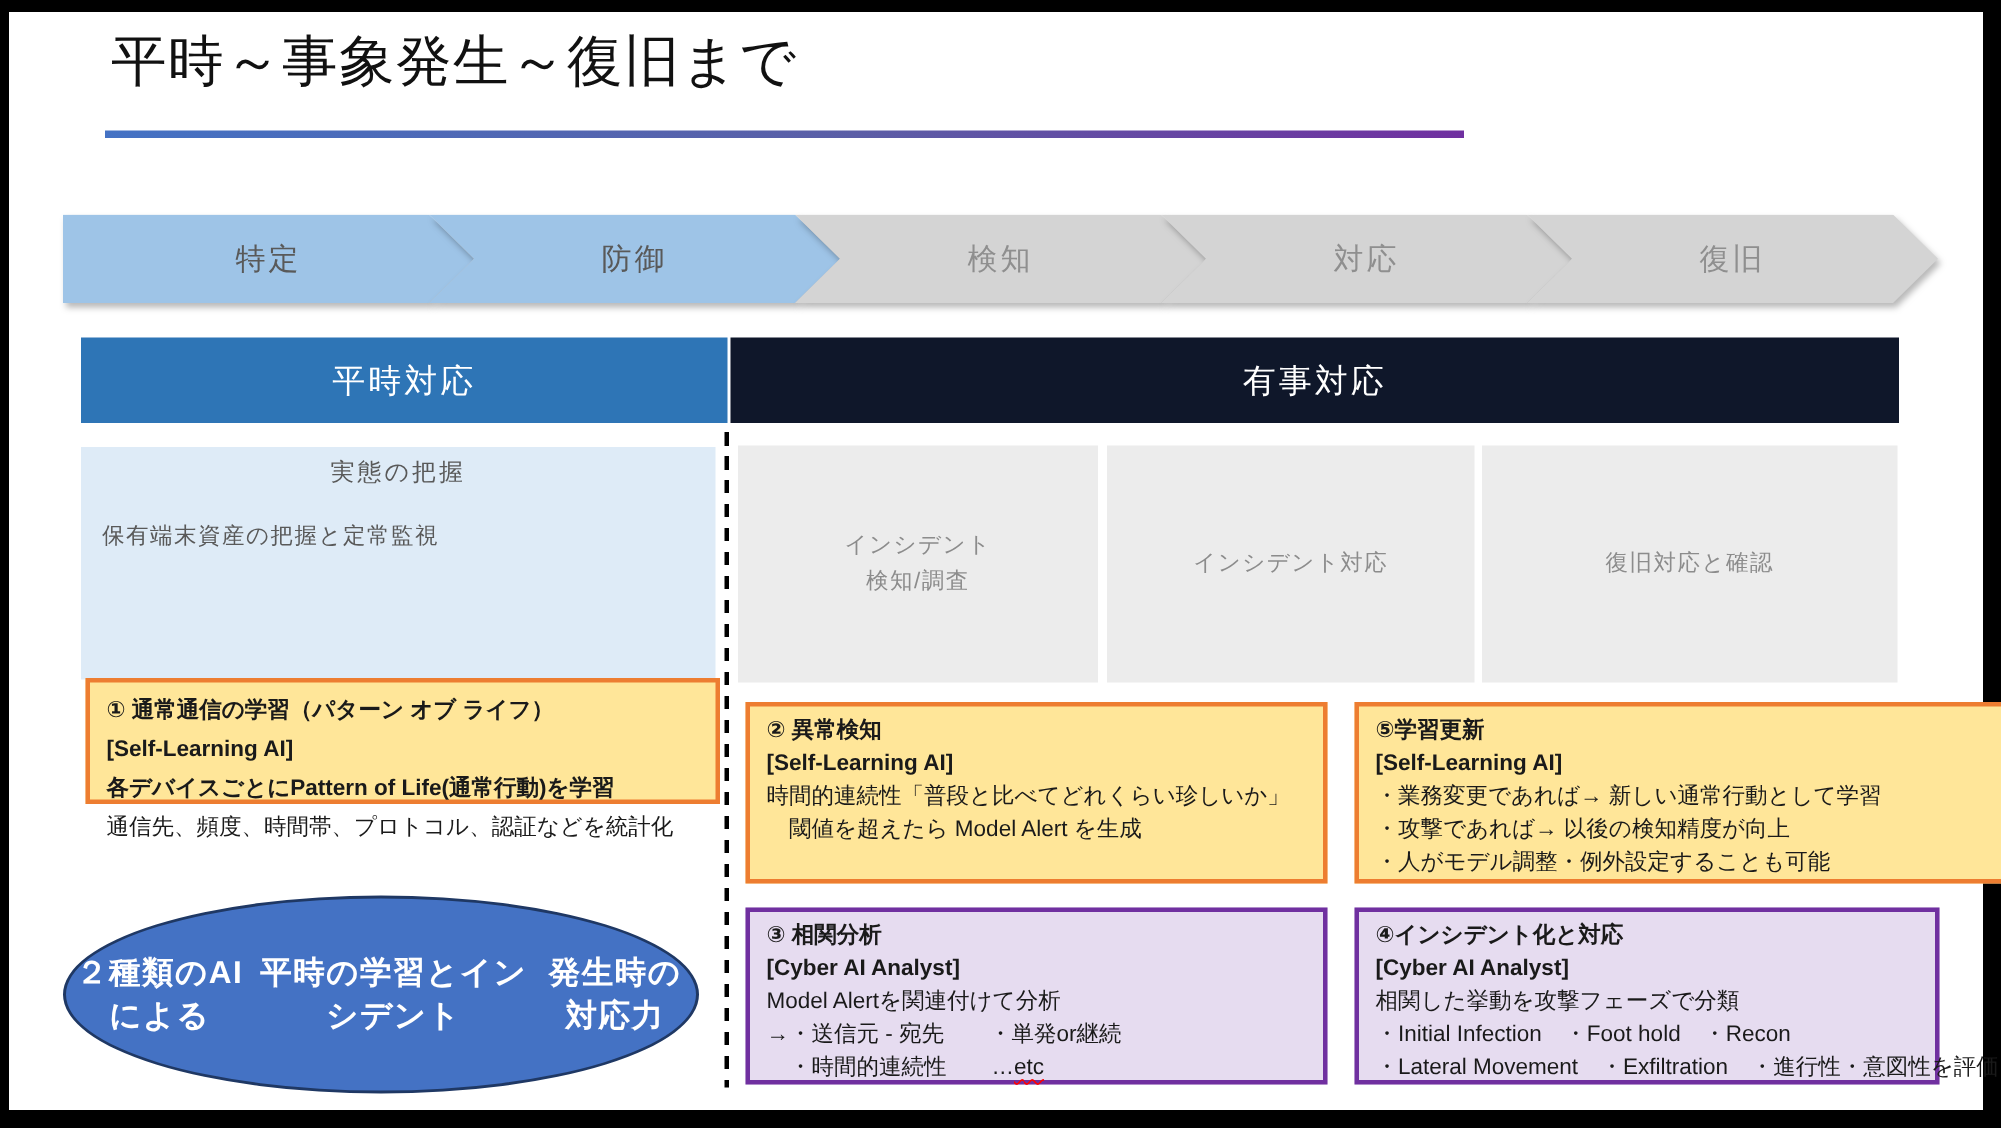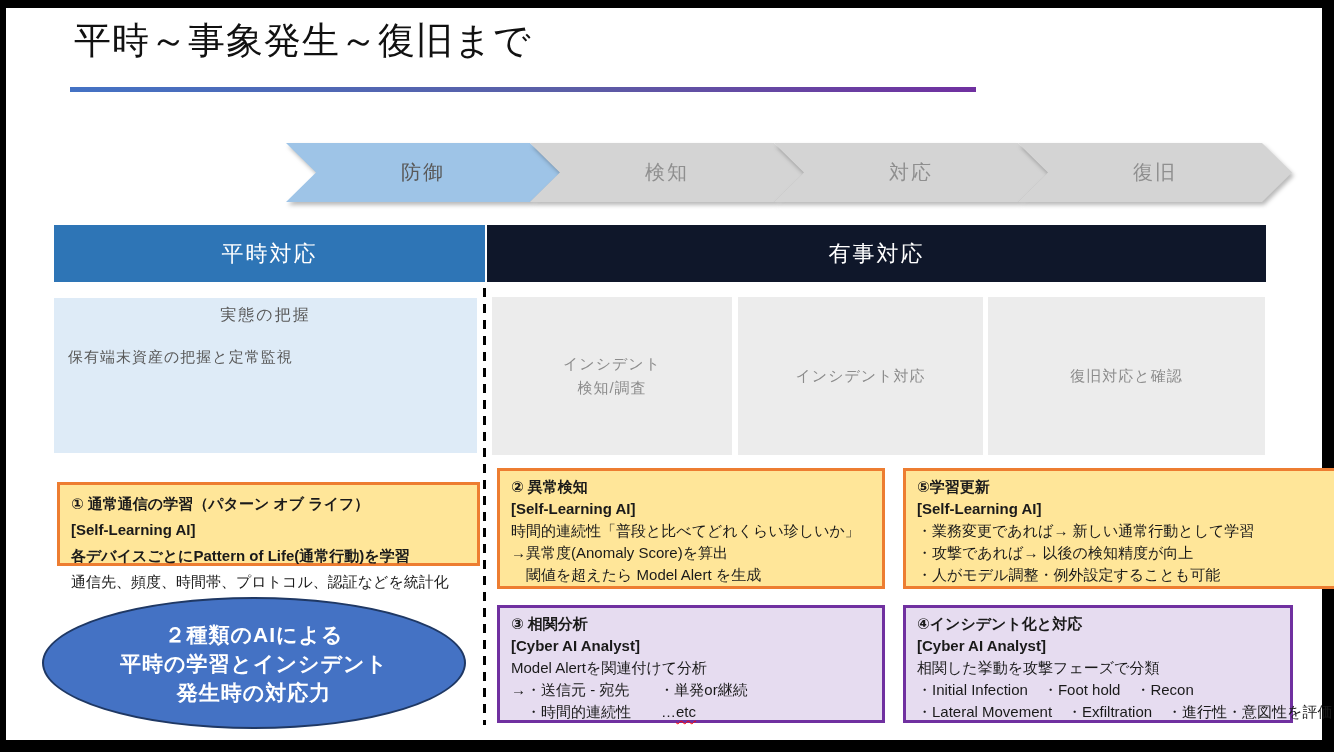--- a/index.html
+++ b/index.html
@@ -74,51 +74,54 @@
 
   
   .ibox{
     box-sizing:border-box;font-size:15px;color:#1a1a1a;
     padding:5px 11px;line-height:22px;
   }
   .ibox .ln{white-space:nowrap;}
   .ibox .b{font-weight:bold;}
   .orange{background:#FFE699;border:3px solid #ED7D31;}
   .purple{background:#E6DCF0;border:3px solid #7030A0;}
-  .box1{left:51px;top:474px;width:423px;height:84px;line-height:26px;padding-top:6px;}
+  .box1{left:51px;top:444px;width:423px;height:84px;line-height:26px;padding-top:6px;}
   .box2{left:491px;top:460px;width:388px;height:121px;}
   .box5{left:897px;top:460px;width:467px;height:121px;}
   .box3{left:491px;top:597px;width:388px;height:118px;}
   .box4{left:897px;top:597px;width:390px;height:118px;}
   .squiggle{
     text-decoration:underline;
     text-decoration-color:#FF0000;
     text-decoration-style:wavy;
     text-decoration-thickness:1px;
     text-underline-offset:3px;
   }
 
   
   .ellipse{
     left:36px;top:589px;width:424px;height:132px;border-radius:50%;
     background:#4472C4;border:2px solid #1F3864;box-sizing:border-box;
-    display:flex;flex-direction:column;align-items:center;justify-content:center;
+    display:flex;align-items:center;justify-content:center;
     color:#fff;font-weight:bold;font-size:21px;line-height:29px;letter-spacing:1px;
     text-align:center;
   }
 </style>
 </head>
 <body>
 
 <div class="page">
 
   <div class="abs slide-title">平時～事象発生～復旧まで</div>
   <div class="abs title-underline"></div>
 
   <div class="abs chevron-bar">
+    <div class="chev chev-first chev-active" style="left:0;">
+      <div class="chev-shape">特定</div>
+    </div>
     <div class="chev chev-next chev-active" style="left:244px;">
       <div class="chev-shape">防御</div>
     </div>
     <div class="chev chev-next chev-inactive" style="left:488px;">
       <div class="chev-shape">検知</div>
     </div>
     <div class="chev chev-next chev-inactive" style="left:732px;">
       <div class="chev-shape">対応</div>
     </div>
     <div class="chev chev-next chev-inactive" style="left:976px;">
@@ -151,21 +154,20 @@
     <div class="ln b">① 通常通信の学習（パターン オブ ライフ）</div>
     <div class="ln b">[Self-Learning AI]</div>
     <div class="ln b">各デバイスごとにPattern of Life(通常行動)を学習</div>
     <div class="ln">通信先、頻度、時間帯、プロトコル、認証などを統計化</div>
   </div>
 
   <div class="abs ibox orange box2">
     <div class="ln b">② 異常検知</div>
     <div class="ln b">[Self-Learning AI]</div>
     <div class="ln">時間的連続性「普段と比べてどれくらい珍しいか」</div>
-    <div class="ln">→異常度(Anomaly Score)を算出</div>
     <div class="ln">　閾値を超えたら Model Alert を生成</div>
   </div>
 
   <div class="abs ibox orange box5">
     <div class="ln b">⑤学習更新</div>
     <div class="ln b">[Self-Learning AI]</div>
     <div class="ln">・業務変更であれば→ 新しい通常行動として学習</div>
     <div class="ln">・攻撃であれば→ 以後の検知精度が向上</div>
     <div class="ln">・人がモデル調整・例外設定することも可能</div>
   </div>

